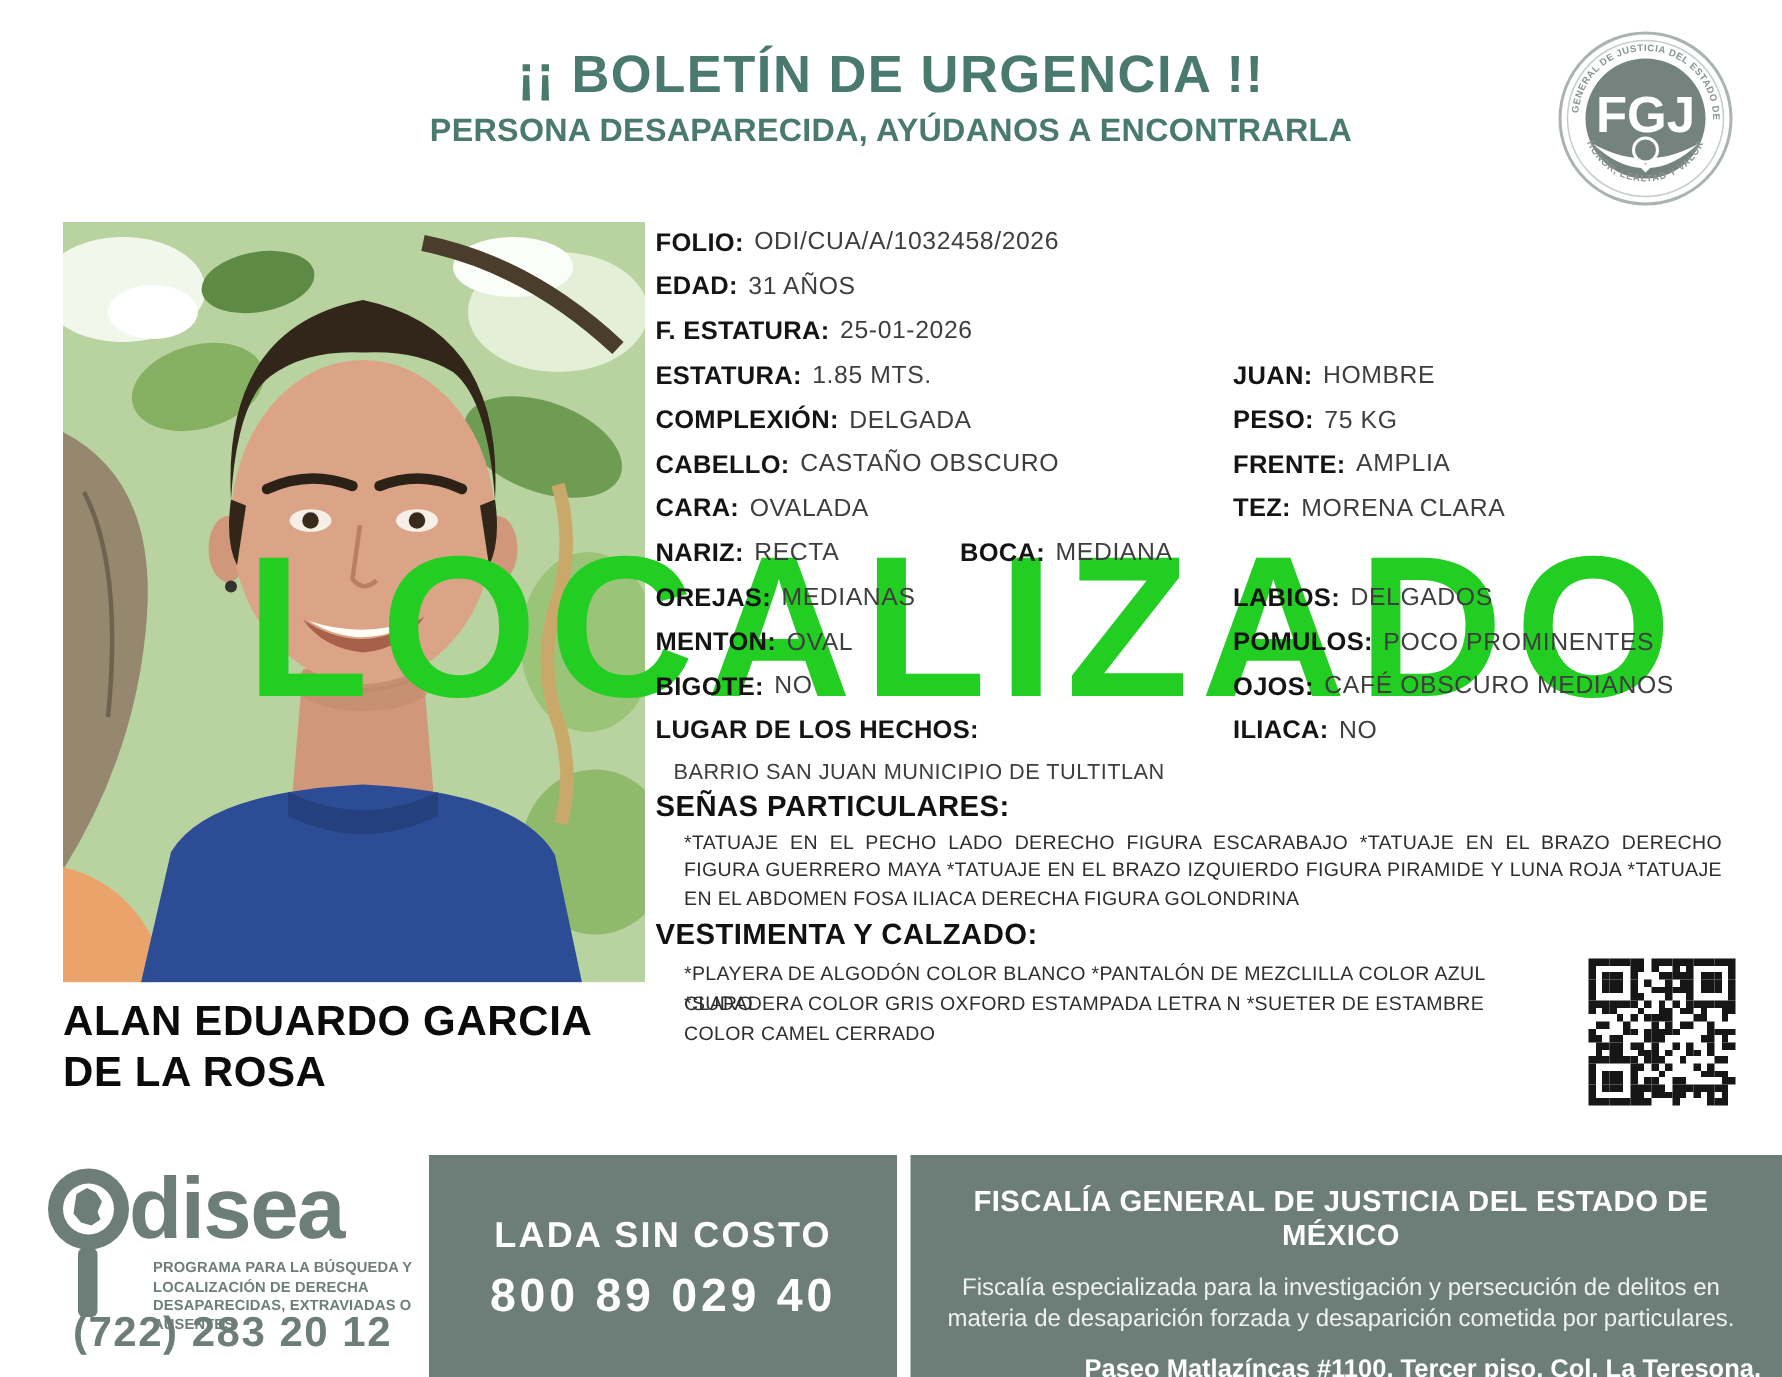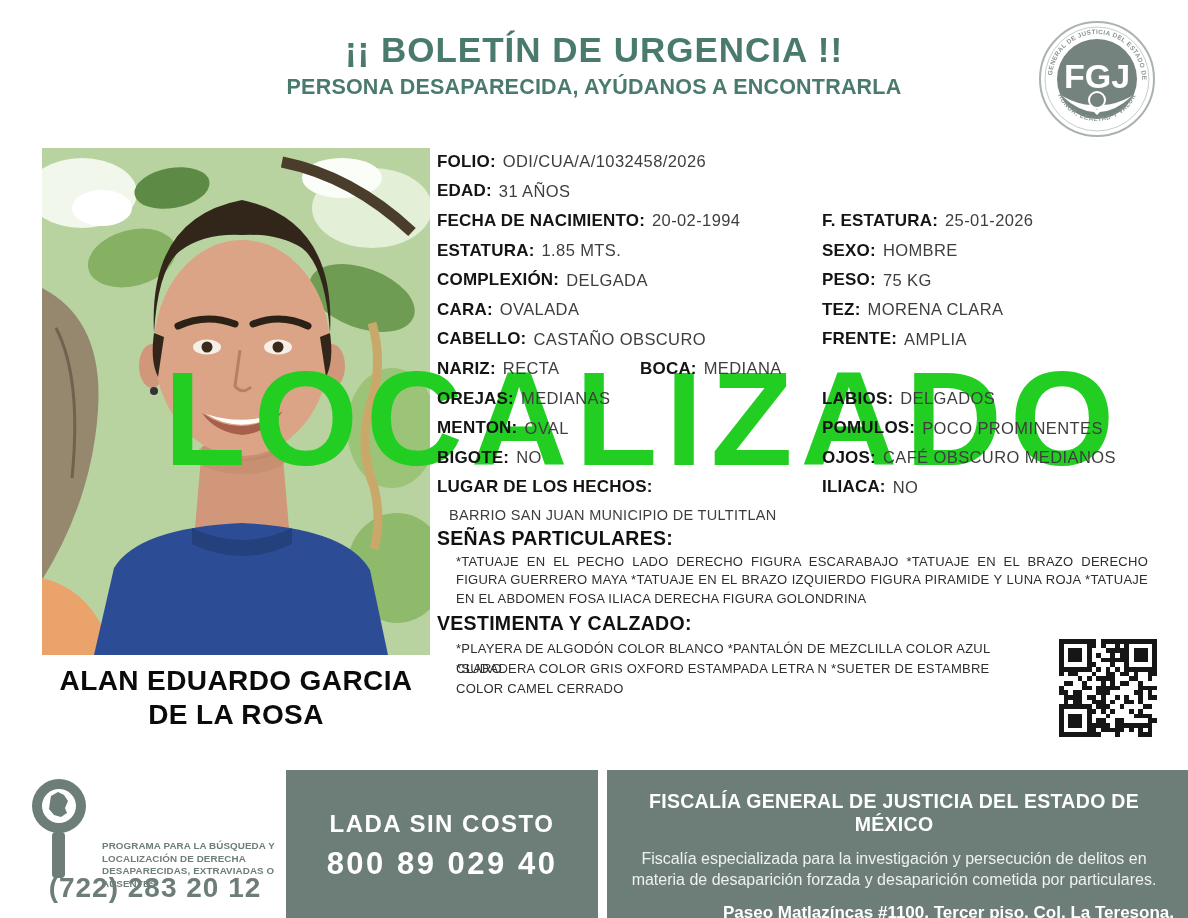--- a/index.html
+++ b/index.html
@@ -9,21 +9,21 @@
   
   .edomex{position:absolute;left:30px;top:12px;width:164px;text-align:center;}
   .edomex-text{font-size:14px;font-weight:bold;color:#7d7d7d;letter-spacing:.6px;margin-top:2px;}
   .title-block{position:absolute;left:234px;top:30px;width:720px;text-align:center;color:#4a7a6e;}
   .title{font-size:35px;font-weight:bold;letter-spacing:1px;}
   .subtitle{font-size:21.5px;font-weight:bold;margin-top:5px;letter-spacing:.2px;}
   .fgj{position:absolute;left:1026px;top:18px;width:142px;height:122px;}
 
   
   .photo{position:absolute;left:42px;top:148px;width:388px;height:507px;z-index:1;overflow:hidden;}
-  .name{position:absolute;left:42px;top:664px;width:388px;text-align:center;
+  .name{position:absolute;left:42px;top:664px;width:388px;text-align:left;
         font-size:28px;font-weight:bold;line-height:1.2;color:#0b0b0b;letter-spacing:.4px;z-index:3;}
 
   
   .details{position:absolute;left:437px;top:147px;width:714px;z-index:3;}
   .row{height:29.6px;display:flex;align-items:center;position:relative;}
   .lcell{width:385px;display:flex;align-items:center;position:relative;}
   .rcell{flex:1;display:flex;align-items:center;}
   .lbl{font-weight:bold;color:#141414;font-size:17px;letter-spacing:.2px;white-space:nowrap;}
   .val{font-weight:normal;color:#3e3e3e;font-size:16.5px;margin-left:7px;letter-spacing:.4px;white-space:nowrap;}
   .pair2{position:absolute;left:203px;display:flex;align-items:center;}
@@ -154,71 +154,67 @@
     </div>
 
     <div class="row">
       <div class="lcell">
           <span class="lbl">EDAD:</span>
           <span class="val">31 AÑOS</span>
         </div>
     </div>
 
     <div class="row">
-      <div class="lcell">
-          <span class="lbl">FECHA DE NACIMIENTO:</span>
-          <span class="val">20-02-1994</span>
-        </div>
       <div class="rcell">
           <span class="lbl">F. ESTATURA:</span>
           <span class="val">25-01-2026</span>
         </div>
     </div>
 
     <div class="row">
       <div class="lcell">
           <span class="lbl">ESTATURA:</span>
           <span class="val">1.85 MTS.</span>
         </div>
       <div class="rcell">
-          <span class="lbl">SEXO:</span>
+          <span class="lbl">JUAN:</span>
           <span class="val">HOMBRE</span>
         </div>
     </div>
 
     <div class="row">
       <div class="lcell">
           <span class="lbl">COMPLEXIÓN:</span>
           <span class="val">DELGADA</span>
         </div>
       <div class="rcell">
           <span class="lbl">PESO:</span>
           <span class="val">75 KG</span>
         </div>
     </div>
 
     <div class="row">
       <div class="lcell">
+          <span class="lbl">CABELLO:</span>
+          <span class="val">CASTAÑO OBSCURO</span>
+        </div>
+      <div class="rcell">
+          <span class="lbl">FRENTE:</span>
+          <span class="val">AMPLIA</span>
+        </div>
+    </div>
+
+    <div class="row">
+      <div class="lcell">
           <span class="lbl">CARA:</span>
           <span class="val">OVALADA</span>
         </div>
       <div class="rcell">
           <span class="lbl">TEZ:</span>
           <span class="val">MORENA CLARA</span>
-        </div>
-    </div>
-
-    <div class="row">
-      <div class="lcell">
-          <span class="lbl">CABELLO:</span>
-          <span class="val">CASTAÑO OBSCURO</span>
-        </div>
-      <div class="rcell">
-          <span class="lbl">FRENTE:</span>
-          <span class="val">AMPLIA</span>
         </div>
     </div>
 
     <div class="row">
       <div class="lcell">
         <span class="lbl">NARIZ:</span>
           <span class="val">RECTA</span>
         <span class="pair2">
             <span class="lbl">BOCA:</span>
             <span class="val">MEDIANA</span>
@@ -536,20 +532,21 @@
   <div class="footer-divider"></div>
 
   <div class="odisea">
     <div class="odisea-row">
       <svg width="64" height="110" viewBox="0 0 64 110">
         <circle cx="33" cy="30" r="27" fill="#6d7d78"></circle>
         <circle cx="33" cy="30" r="17" fill="#ffffff"></circle>
         <path d="M25,20 l7,-4 6,3 4,6 -3,7 2,5 -6,4 -7,-2 -5,-6 1,-7 Z" fill="#6d7d78"></path>
         <rect x="26" y="56" width="13" height="46" rx="4" fill="#6d7d78"></rect>
       </svg>
+      <span class="odisea-brand">disea</span>
     </div>
     <div class="odisea-program">PROGRAMA PARA LA BÚSQUEDA Y LOCALIZACIÓN DE DERECHA DESAPARECIDAS, EXTRAVIADAS O AUSENTES</div>
     <div class="odisea-phone">(722) 283 20 12</div>
   </div>
 
   <div class="lada">
     <div class="lada-label">LADA SIN COSTO</div>
     <div class="lada-number">800 89 029 40</div>
   </div>
 

